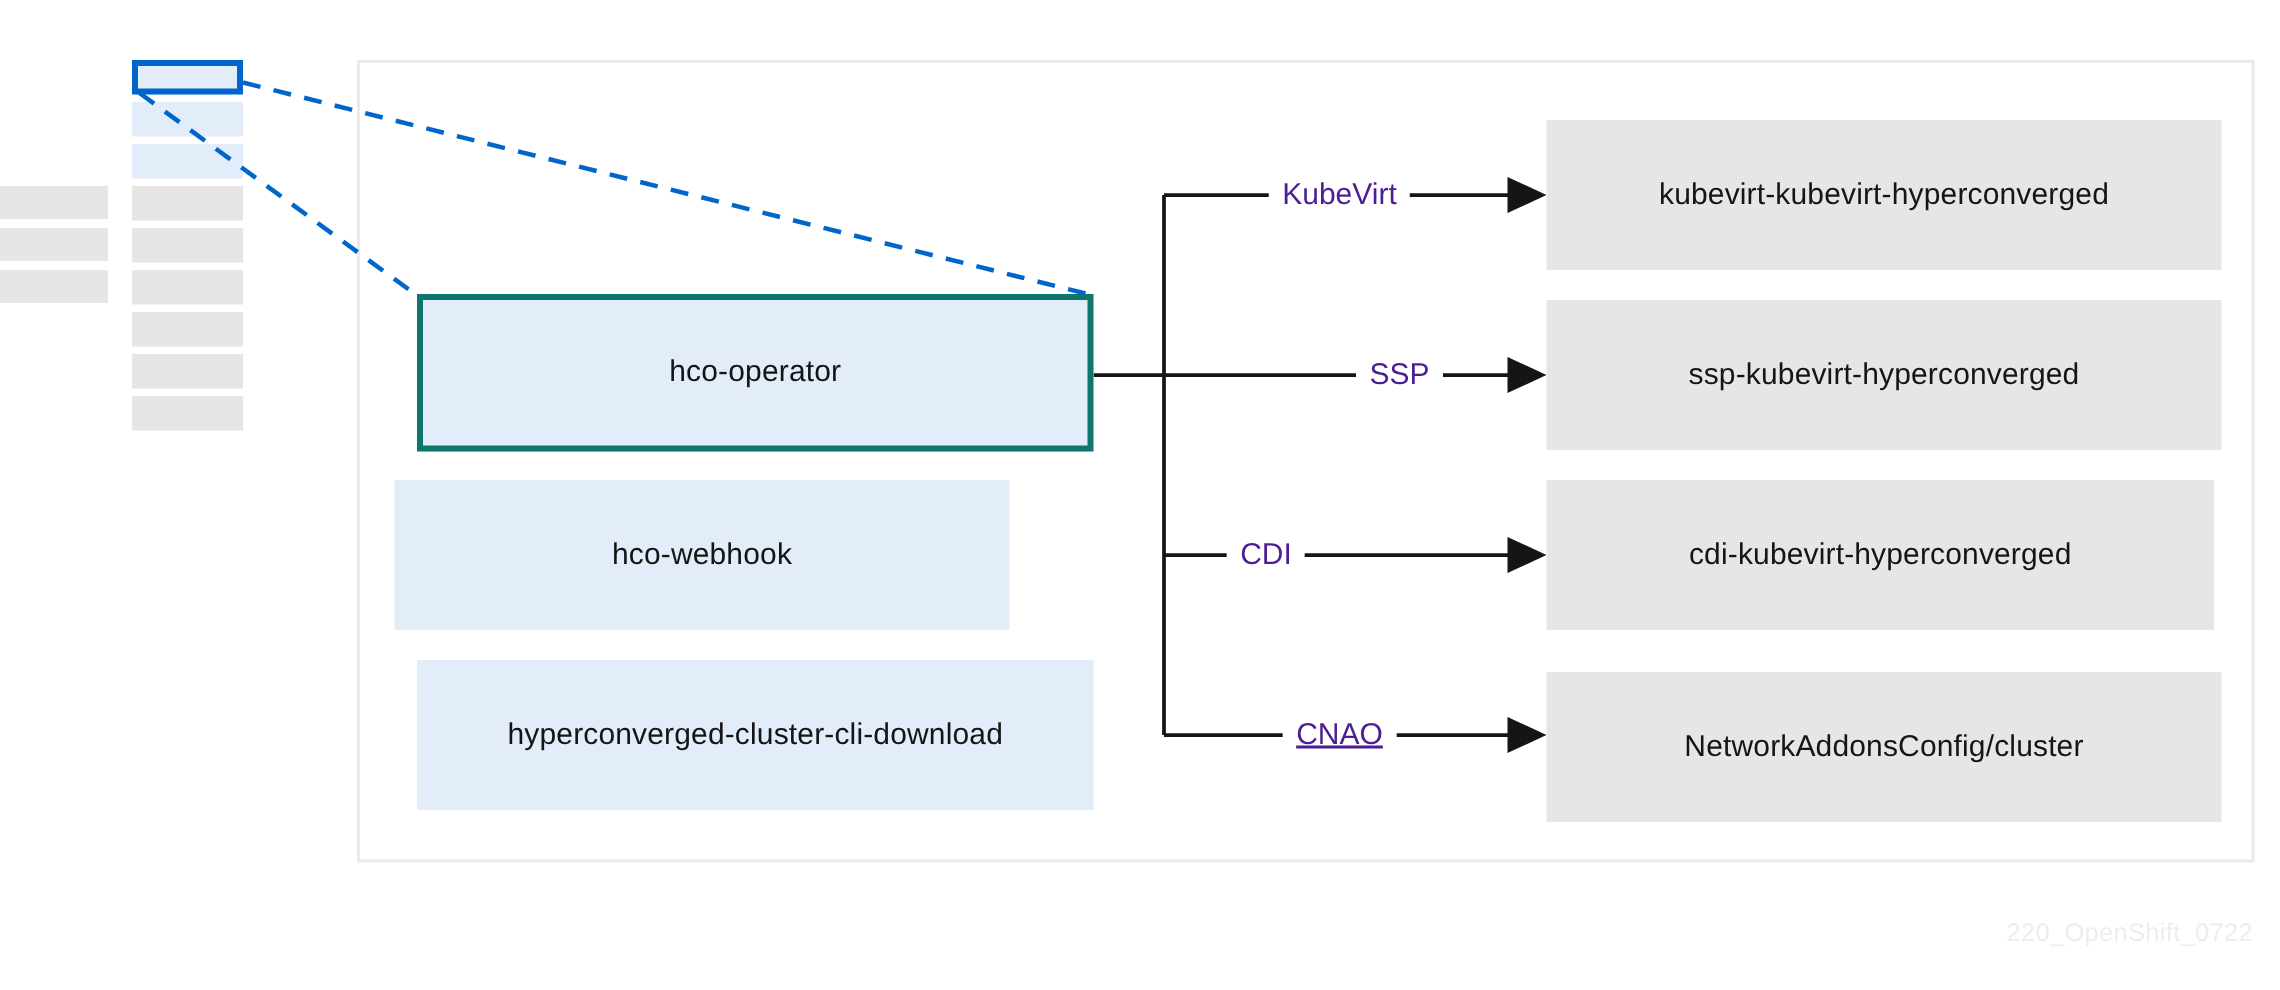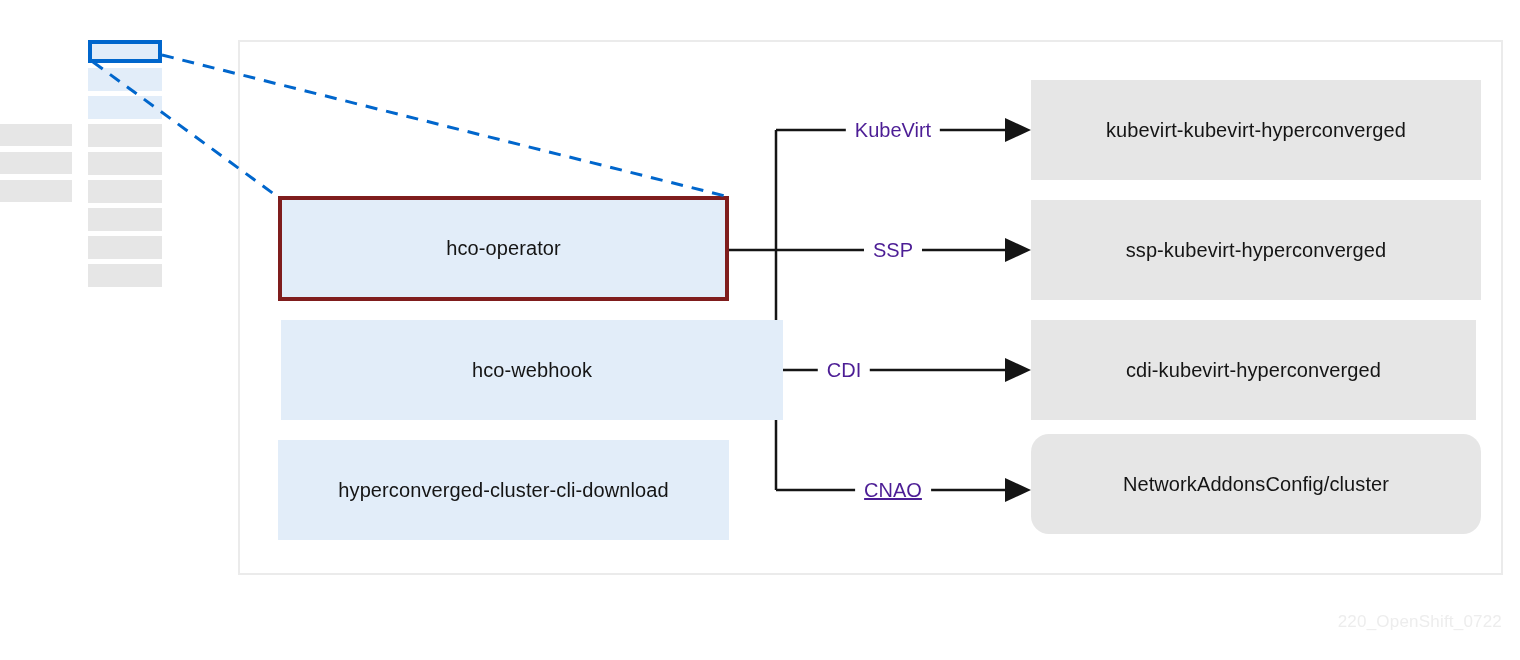--- a/index.html
+++ b/index.html
@@ -48,21 +48,21 @@
     display: flex;
     align-items: center;
     justify-content: center;
     font-size: 20px;
     color: #151515;
     letter-spacing: 0.1px;
     text-align: center;
     padding: 0 14px;
   }
   .node.blue      { background: #e2edf9; }
-  .node.blue.sel  { background: #e2edf9; border: 4px solid #7f1d1d; }
+  .node.blue.sel  { background: #e2edf9; border: 4px solid #0f766e; }
   .node.gray      { background: #e6e6e6; }
   
   .edge-label {
     position: absolute;
     font-size: 20px;
     color: #4c1d95;
     background: #ffffff;
     padding: 0 9px;
     line-height: 1;
     transform: translate(-50%, -50%);
@@ -125,46 +125,46 @@
     <polygon points="1031,130 1005,118 1005,142" fill="#151515"></polygon>
     <polygon points="1031,250 1005,238 1005,262" fill="#151515"></polygon>
     <polygon points="1031,370 1005,358 1005,382" fill="#151515"></polygon>
     <polygon points="1031,490 1005,478 1005,502" fill="#151515"></polygon>
   </svg>
 
   <div class="node blue sel" style="left:278px;top:196px;width:451px;height:105px;">
     <span>hco-operator</span>
   </div>
 
-  <div class="node blue" style="left:281px;top:320px;width:502px;height:100px;">
+  <div class="node blue" style="left:263px;top:320px;width:410px;height:100px;">
     <span>hco-webhook</span>
   </div>
 
   <div class="node blue" style="left:278px;top:440px;width:451px;height:100px;">
     <span>hyperconverged-cluster-cli-download</span>
   </div>
 
   <div class="node gray" style="left:1031px;top:80px;width:450px;height:100px;">
     <span>kubevirt-kubevirt-hyperconverged</span>
   </div>
 
   <div class="node gray" style="left:1031px;top:200px;width:450px;height:100px;">
     <span>ssp-kubevirt-hyperconverged</span>
   </div>
 
   <div class="node gray" style="left:1031px;top:320px;width:445px;height:100px;">
     <span>cdi-kubevirt-hyperconverged</span>
   </div>
 
-  <div class="node gray" style="left:1031px;top:434px;width:450px;height:100px;border-radius:18px;">
+  <div class="node gray" style="left:1031px;top:448px;width:450px;height:100px;">
     <span>NetworkAddonsConfig/cluster</span>
   </div>
 
   <div class="edge-label" style="left:893px;top:130px;">KubeVirt</div>
-  <div class="edge-label" style="left:893px;top:250px;">SSP</div>
+  <div class="edge-label" style="left:933px;top:250px;">SSP</div>
   <div class="edge-label" style="left:844px;top:370px;">CDI</div>
   <div class="edge-label" style="left:893px;top:490px;text-decoration:underline;">CNAO</div>
 
   <svg id="dashes" viewBox="0 0 1520 660">
     <path d="M162 55 L729 197" stroke="#0066cc" stroke-width="3" stroke-dasharray="12 9" fill="none" stroke-linecap="butt"></path>
     <path d="M93 62 L278 197" stroke="#0066cc" stroke-width="3" stroke-dasharray="12 9" fill="none" stroke-linecap="butt"></path>
   </svg>
 
   <div id="watermark">220_OpenShift_0722</div>
 

